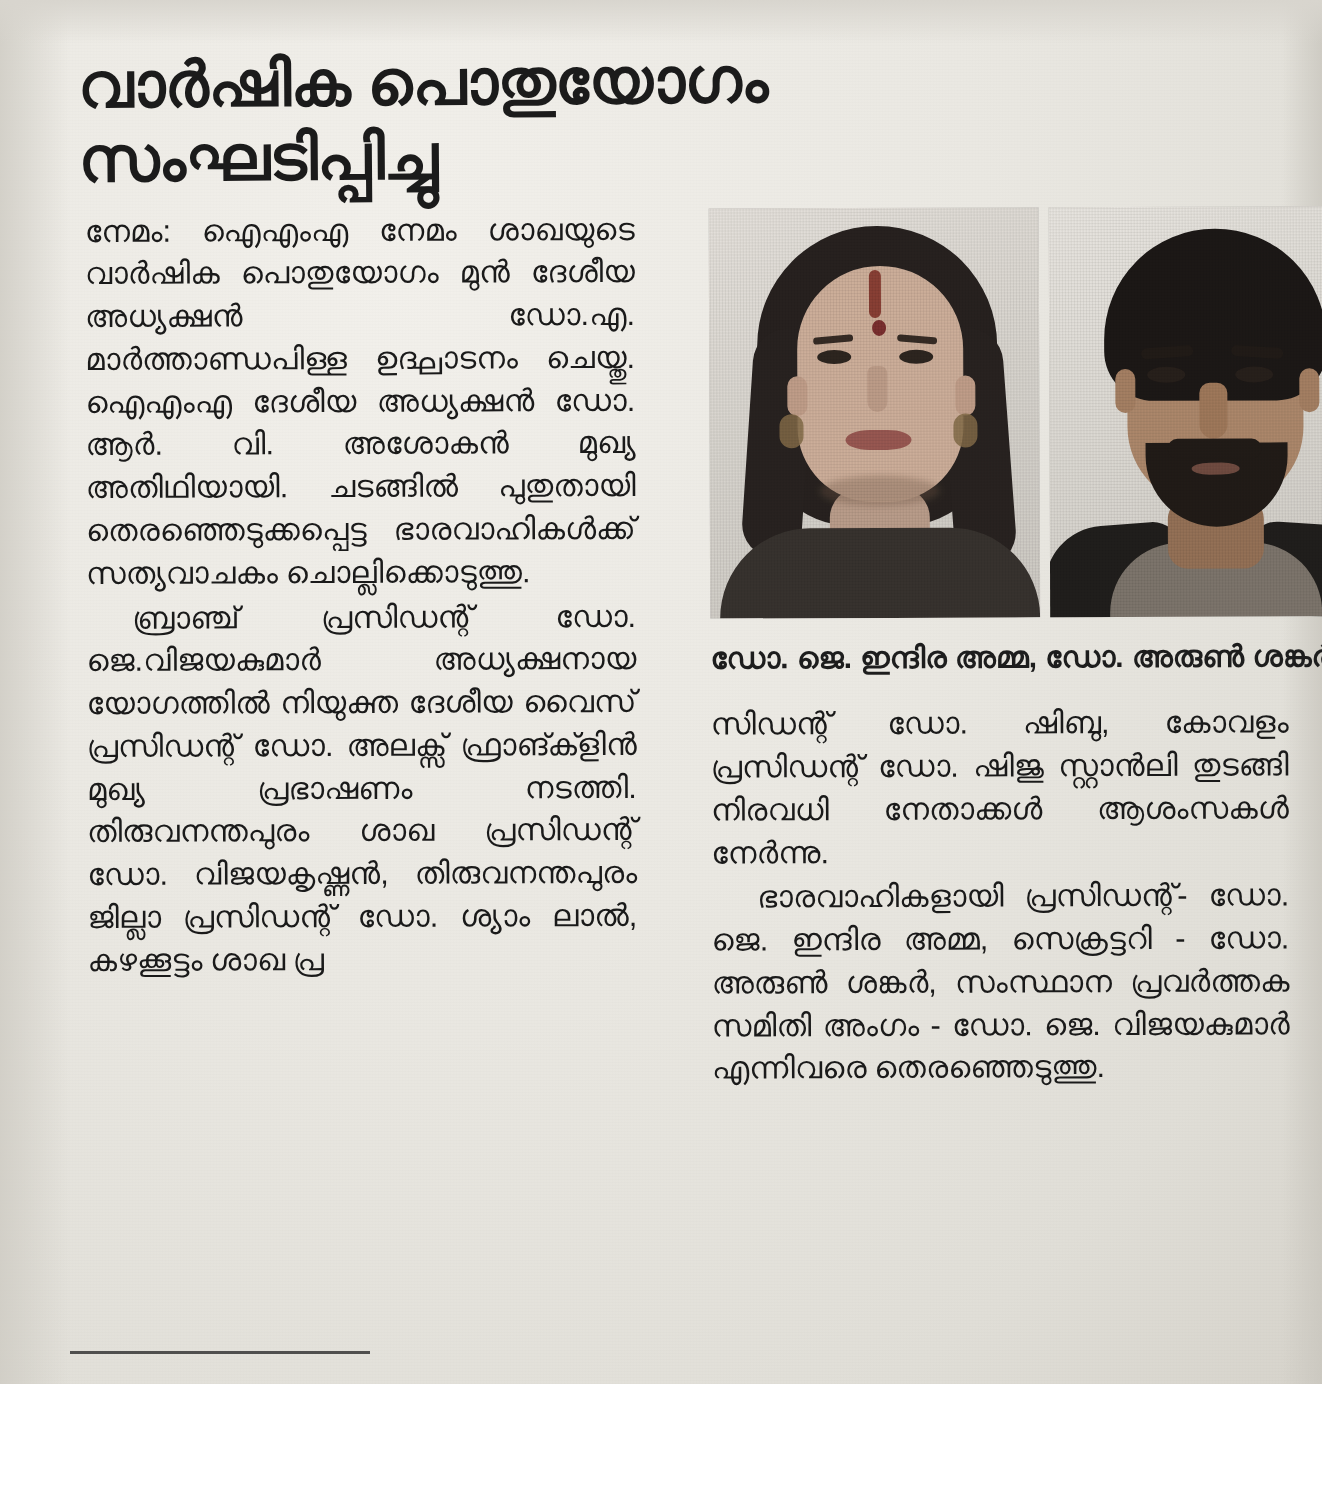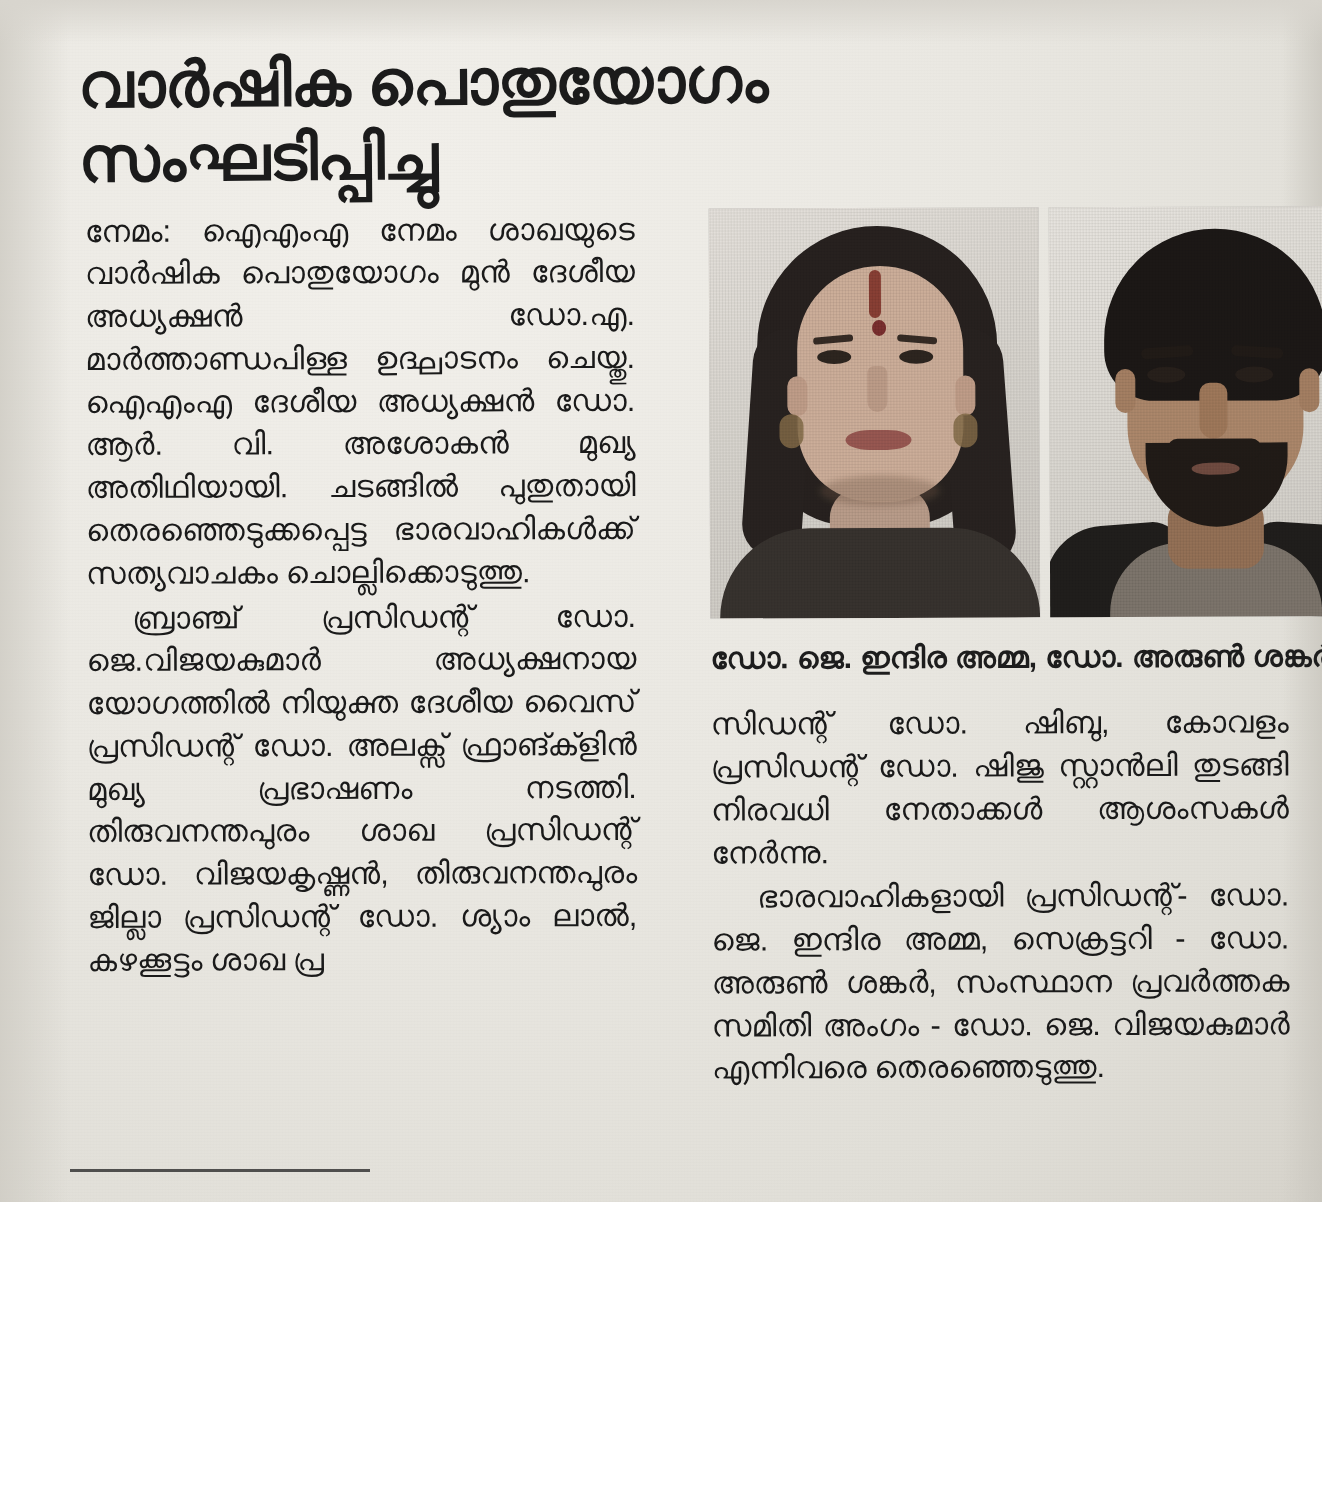--- a/index.html
+++ b/index.html
@@ -6,21 +6,21 @@
     margin: 0;
     padding: 0;
     background: #ffffff;
   }
   body {
     font-family: "Liberation Sans", sans-serif;
   }
   .page {
     position: relative;
     width: 1322px;
-    height: 1202px;
+    height: 1384px;
     background: #4d7c0f;
     overflow: hidden;
   }
   
   .paper {
     position: absolute;
     inset: 0;
     background:
       radial-gradient(ellipse at 30% 20%, #f2f0eb 0%, #eae8e2 45%, #e0ded7 80%, #d6d3cb 100%),
       linear-gradient(180deg, rgba(0,0,0,0.03), rgba(0,0,0,0.0) 20%, rgba(0,0,0,0.02) 100%);

